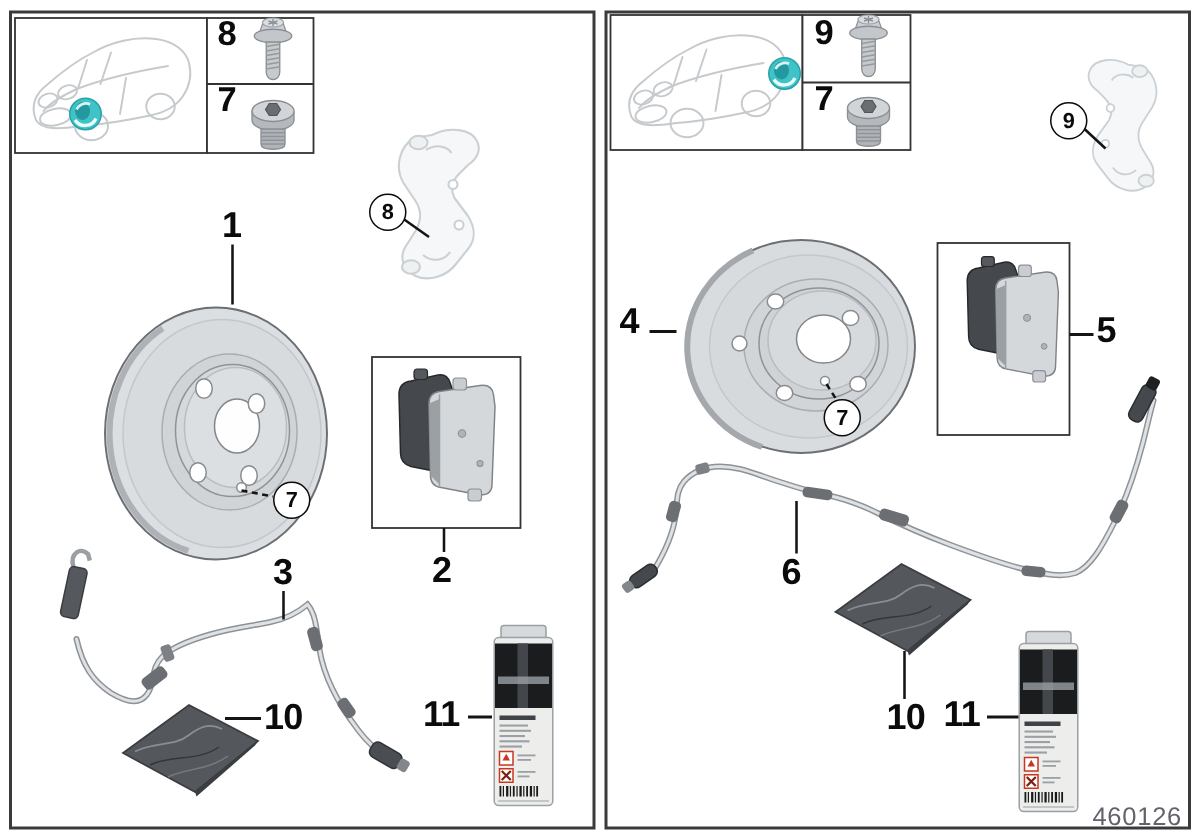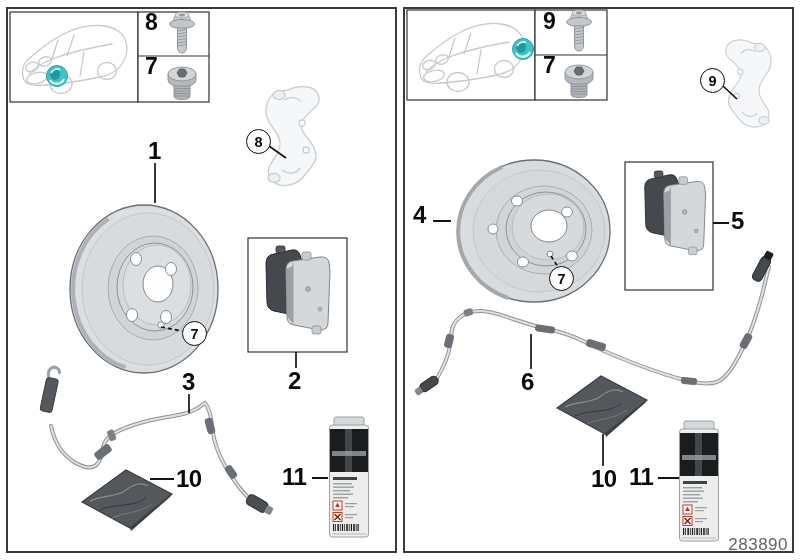--- a/index.html
+++ b/index.html
@@ -311,15 +311,15 @@
 <div class="callout small" style="left:543px;top:10px;">9</div>
 <div class="callout small" style="left:543px;top:54px;">7</div>
 <div class="callout" style="left:413px;top:203px;">4</div>
 <div class="circled" style="left:700px;top:68px;">9</div>
 <div class="circled" style="left:549px;top:266px;">7</div>
 <div class="callout" style="left:731px;top:209px;">5</div>
 <div class="callout" style="left:521px;top:370px;">6</div>
 <div class="callout" style="left:591px;top:467px;">10</div>
 <div class="callout" style="left:629px;top:465px;">11</div>
 
-<div class="diagram-id" style="left:720px;top:535px;width:68px;text-align:right;">283890</div>
+<div class="diagram-id" style="left:720px;top:535px;width:68px;text-align:right;">460126</div>
 
 </div>
 
 </body></html>

